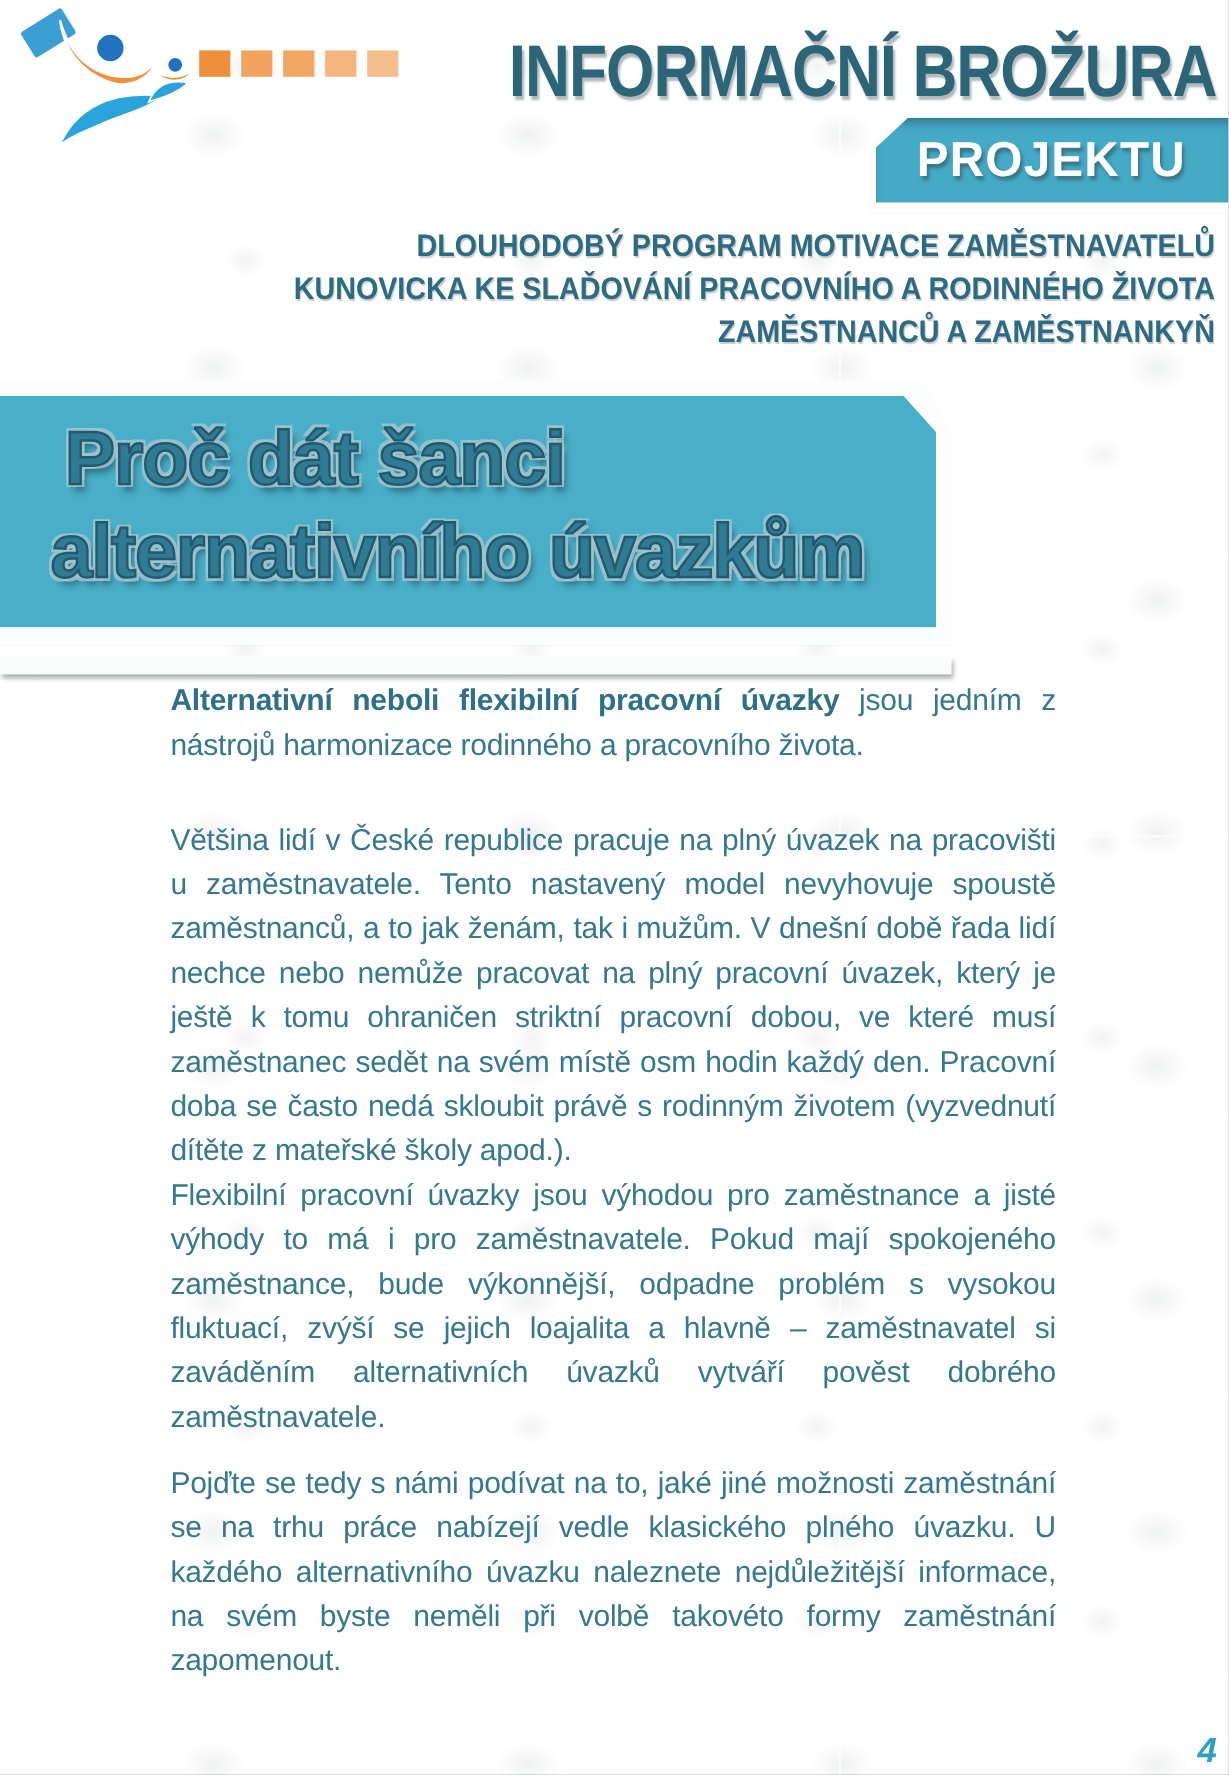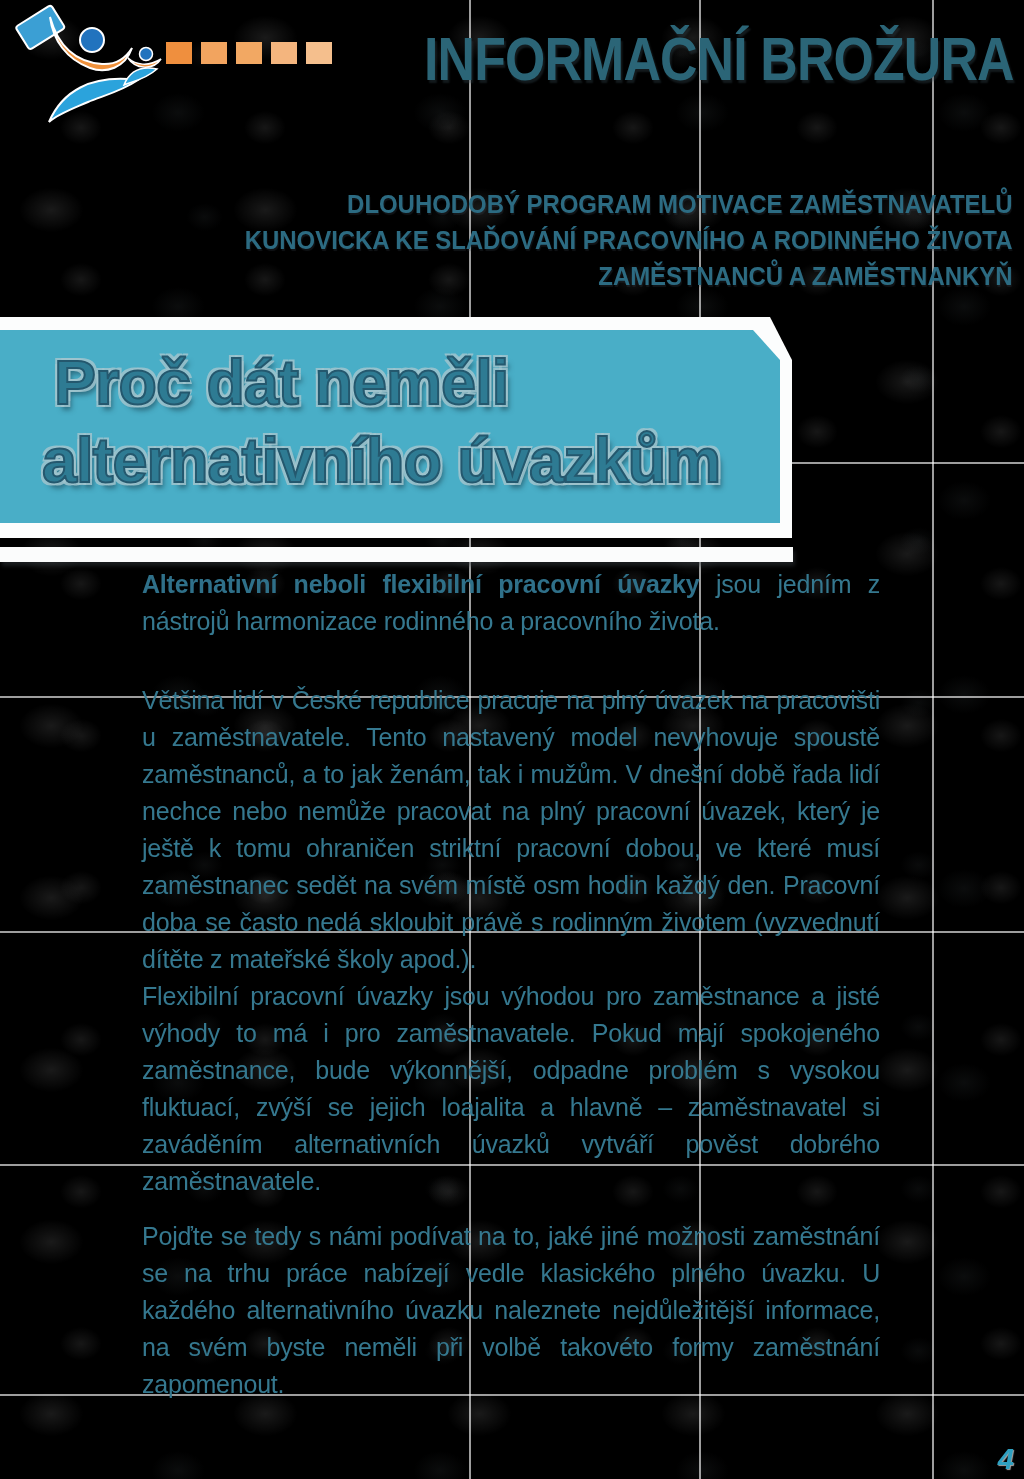--- a/index.html
+++ b/index.html
@@ -1,18 +1,18 @@
 <!DOCTYPE html>
 <html lang="cs"><head>
 <meta charset="utf-8">
 <style>
   html,body{margin:0;padding:0;background:#9aa0a0;}
   .page{
     position:relative; width:1024px; height:1479px; overflow:hidden;
-    background:#000000;
+    background:#ffffff;
     font-family:"Liberation Sans", sans-serif;
   }
   
   .texture{
     position:absolute; inset:0; z-index:0;
     background-image:
       radial-gradient(ellipse 46px 32px at 24% 22%, rgba(255,255,255,0.10), rgba(255,255,255,0) 70%),
       radial-gradient(ellipse 38px 28px at 68% 58%, rgba(110,122,126,0.10), rgba(110,122,126,0) 70%),
       radial-gradient(ellipse 30px 24px at 44% 84%, rgba(255,255,255,0.09), rgba(255,255,255,0) 70%),
       radial-gradient(ellipse 26px 20px at 86% 34%, rgba(110,122,126,0.09), rgba(110,122,126,0) 70%);
@@ -141,31 +141,36 @@
   <div class="squares">
     <span class="sq" style="background:#ef8f3e"></span>
     <span class="sq" style="background:#f2a45f"></span>
     <span class="sq" style="background:#f2a863"></span>
     <span class="sq" style="background:#f4b57e"></span>
     <span class="sq" style="background:#f5bf8d"></span>
   </div>
 
   <div class="brand-title">INFORMAČNÍ BROŽURA</div>
 
+  <div class="projektu-wrap">
+    <div class="projektu-box">
+      <span class="projektu-label">PROJEKTU</span>
+    </div>
+  </div>
 
   <div class="subtitle">
     <div>DLOUHODOBÝ PROGRAM MOTIVACE ZAMĚSTNAVATELŮ</div>
     <div>KUNOVICKA KE SLAĎOVÁNÍ PRACOVNÍHO A RODINNÉHO ŽIVOTA</div>
     <div>ZAMĚSTNANCŮ A ZAMĚSTNANKYŇ</div>
   </div>
 
   <div class="banner-strip"></div>
   <div class="banner-card">
     <div class="banner-teal">
-      <div class="banner-line banner-line1">Proč dát neměli</div>
+      <div class="banner-line banner-line1">Proč dát šanci</div>
       <div class="banner-line banner-line2">alternativního úvazkům</div>
     </div>
   </div>
 
   <div class="body-text">
     <p class="gap1"><strong>Alternativní neboli flexibilní pracovní úvazky</strong><span> jsou jedním z nástrojů harmonizace rodinného a pracovního života.</span></p>
     <p class="gap2">Většina lidí v České republice pracuje na plný úvazek na pracovišti u zaměstnavatele. Tento nastavený model nevyhovuje spoustě zaměstnanců, a to jak ženám, tak i mužům. V dnešní době řada lidí nechce nebo nemůže pracovat na plný pracovní úvazek, který je ještě k tomu ohraničen striktní pracovní dobou, ve které musí zaměstnanec sedět na svém místě osm hodin každý den. Pracovní doba se často nedá skloubit právě s rodinným životem (vyzvednutí dítěte z mateřské školy apod.).</p>
     <p class="gap3">Flexibilní pracovní úvazky jsou výhodou pro zaměstnance a jisté výhody to má i pro zaměstnavatele. Pokud mají spokojeného zaměstnance, bude výkonnější, odpadne problém s vysokou fluktuací, zvýší se jejich loajalita a hlavně – zaměstnavatel si zaváděním alternativních úvazků vytváří pověst dobrého zaměstnavatele.</p>
     <p>Pojďte se tedy s námi podívat na to, jaké jiné možnosti zaměstnání se na trhu práce nabízejí vedle klasického plného úvazku. U každého alternativního úvazku naleznete nejdůležitější informace, na svém byste neměli při volbě takovéto formy zaměstnání zapomenout.</p>
   </div>

